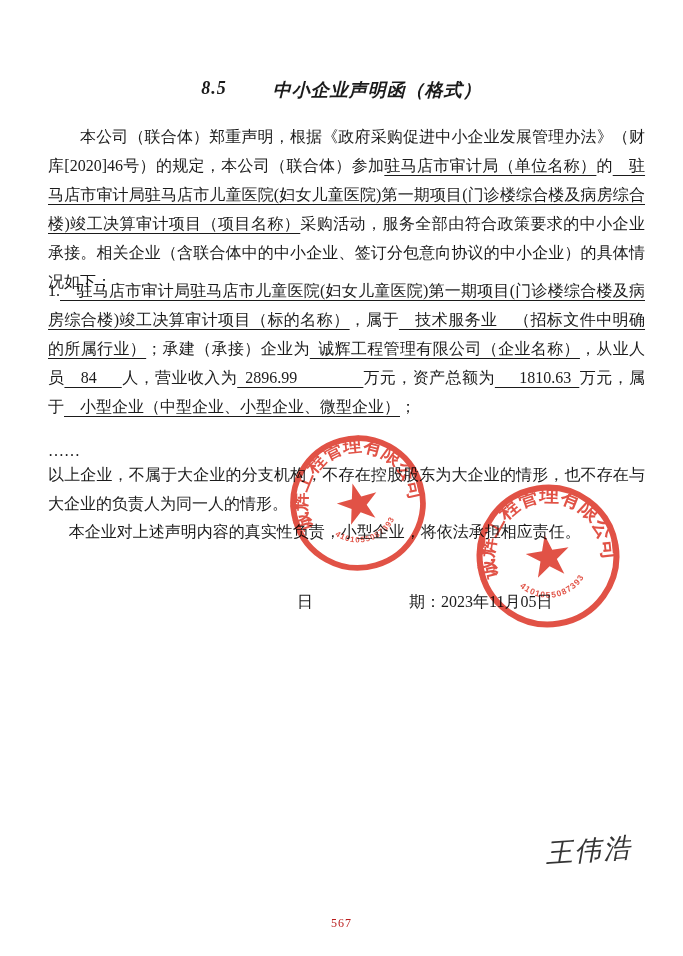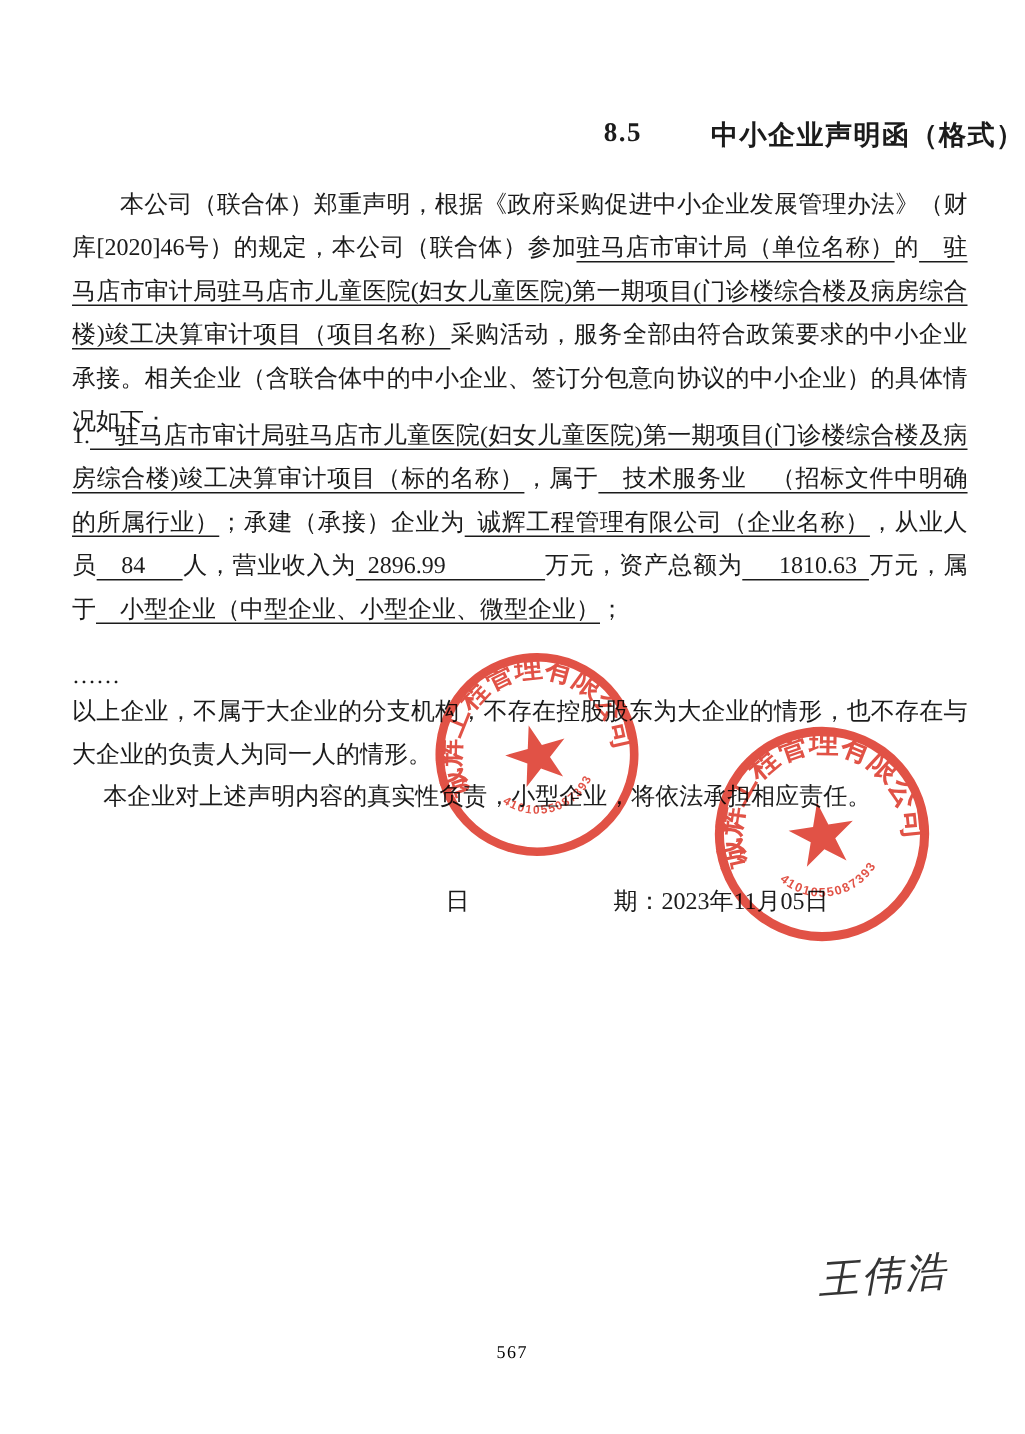--- a/index.html
+++ b/index.html
@@ -5,22 +5,22 @@
   html,body{margin:0;padding:0;}
   body{
     width:683px;height:956px;background:#ffffff;position:relative;
     font-family:"Liberation Serif","DejaVu Serif",serif;
     color:#1b1b1b;overflow:hidden;
     --stamp:#dd3a2c;
   }
   .page{position:absolute;inset:0;}
   .title{
     position:absolute;top:78px;left:0;width:683px;
-    display:flex;justify-content:flex-end;gap:46px;
-    font-weight:bold;font-size:18px;letter-spacing:1px;
+    display:flex;justify-content:center;gap:46px;
+    font-weight:bold;font-size:18px;letter-spacing:1px;font-style:italic;
   }
   .para{
     position:absolute;left:48px;width:597px;margin:0;
     font-size:16px;line-height:29px;text-align:justify;text-justify:inter-ideograph;
   }
   .indent2{text-indent:2em;}
   .indent15{text-indent:1.3em;}
   .u{text-decoration:underline;text-underline-offset:4px;text-decoration-thickness:1px;}
   .sigline{position:absolute;font-size:16px;line-height:29px;white-space:nowrap;}
   .dateline span:first-child{margin-right:92px;}
@@ -31,22 +31,22 @@
   #stamp1{left:286px;top:431px;width:144px;height:144px;transform:rotate(-16deg);}
   #stamp2{left:472px;top:480px;width:152px;height:152px;transform:rotate(-9deg);}
   .stamp svg{width:100%;height:100%;display:block;}
   .stamp text{font-family:"Liberation Sans","DejaVu Sans",sans-serif;font-weight:bold;}
   .hand-sign{
     position:absolute;left:546px;top:832px;width:100px;height:60px;
     font-size:27px;color:#343434;font-style:italic;
     transform:rotate(-4deg);letter-spacing:2px;white-space:nowrap;
   }
   .page-num{
-    position:absolute;top:894px;left:0;width:683px;text-align:center;
-    font-size:12px;color:#000000;letter-spacing:1px;
+    position:absolute;top:916px;left:0;width:683px;text-align:center;
+    font-size:12px;color:#b91c1c;letter-spacing:1px;
   }
 </style>
 </head>
 <body style="--stamp: #dd3a2c;">
 
 <div class="page">
 
   <div class="title">
     <span>8.5</span>
     <span>中小企业声明函（格式）</span>

